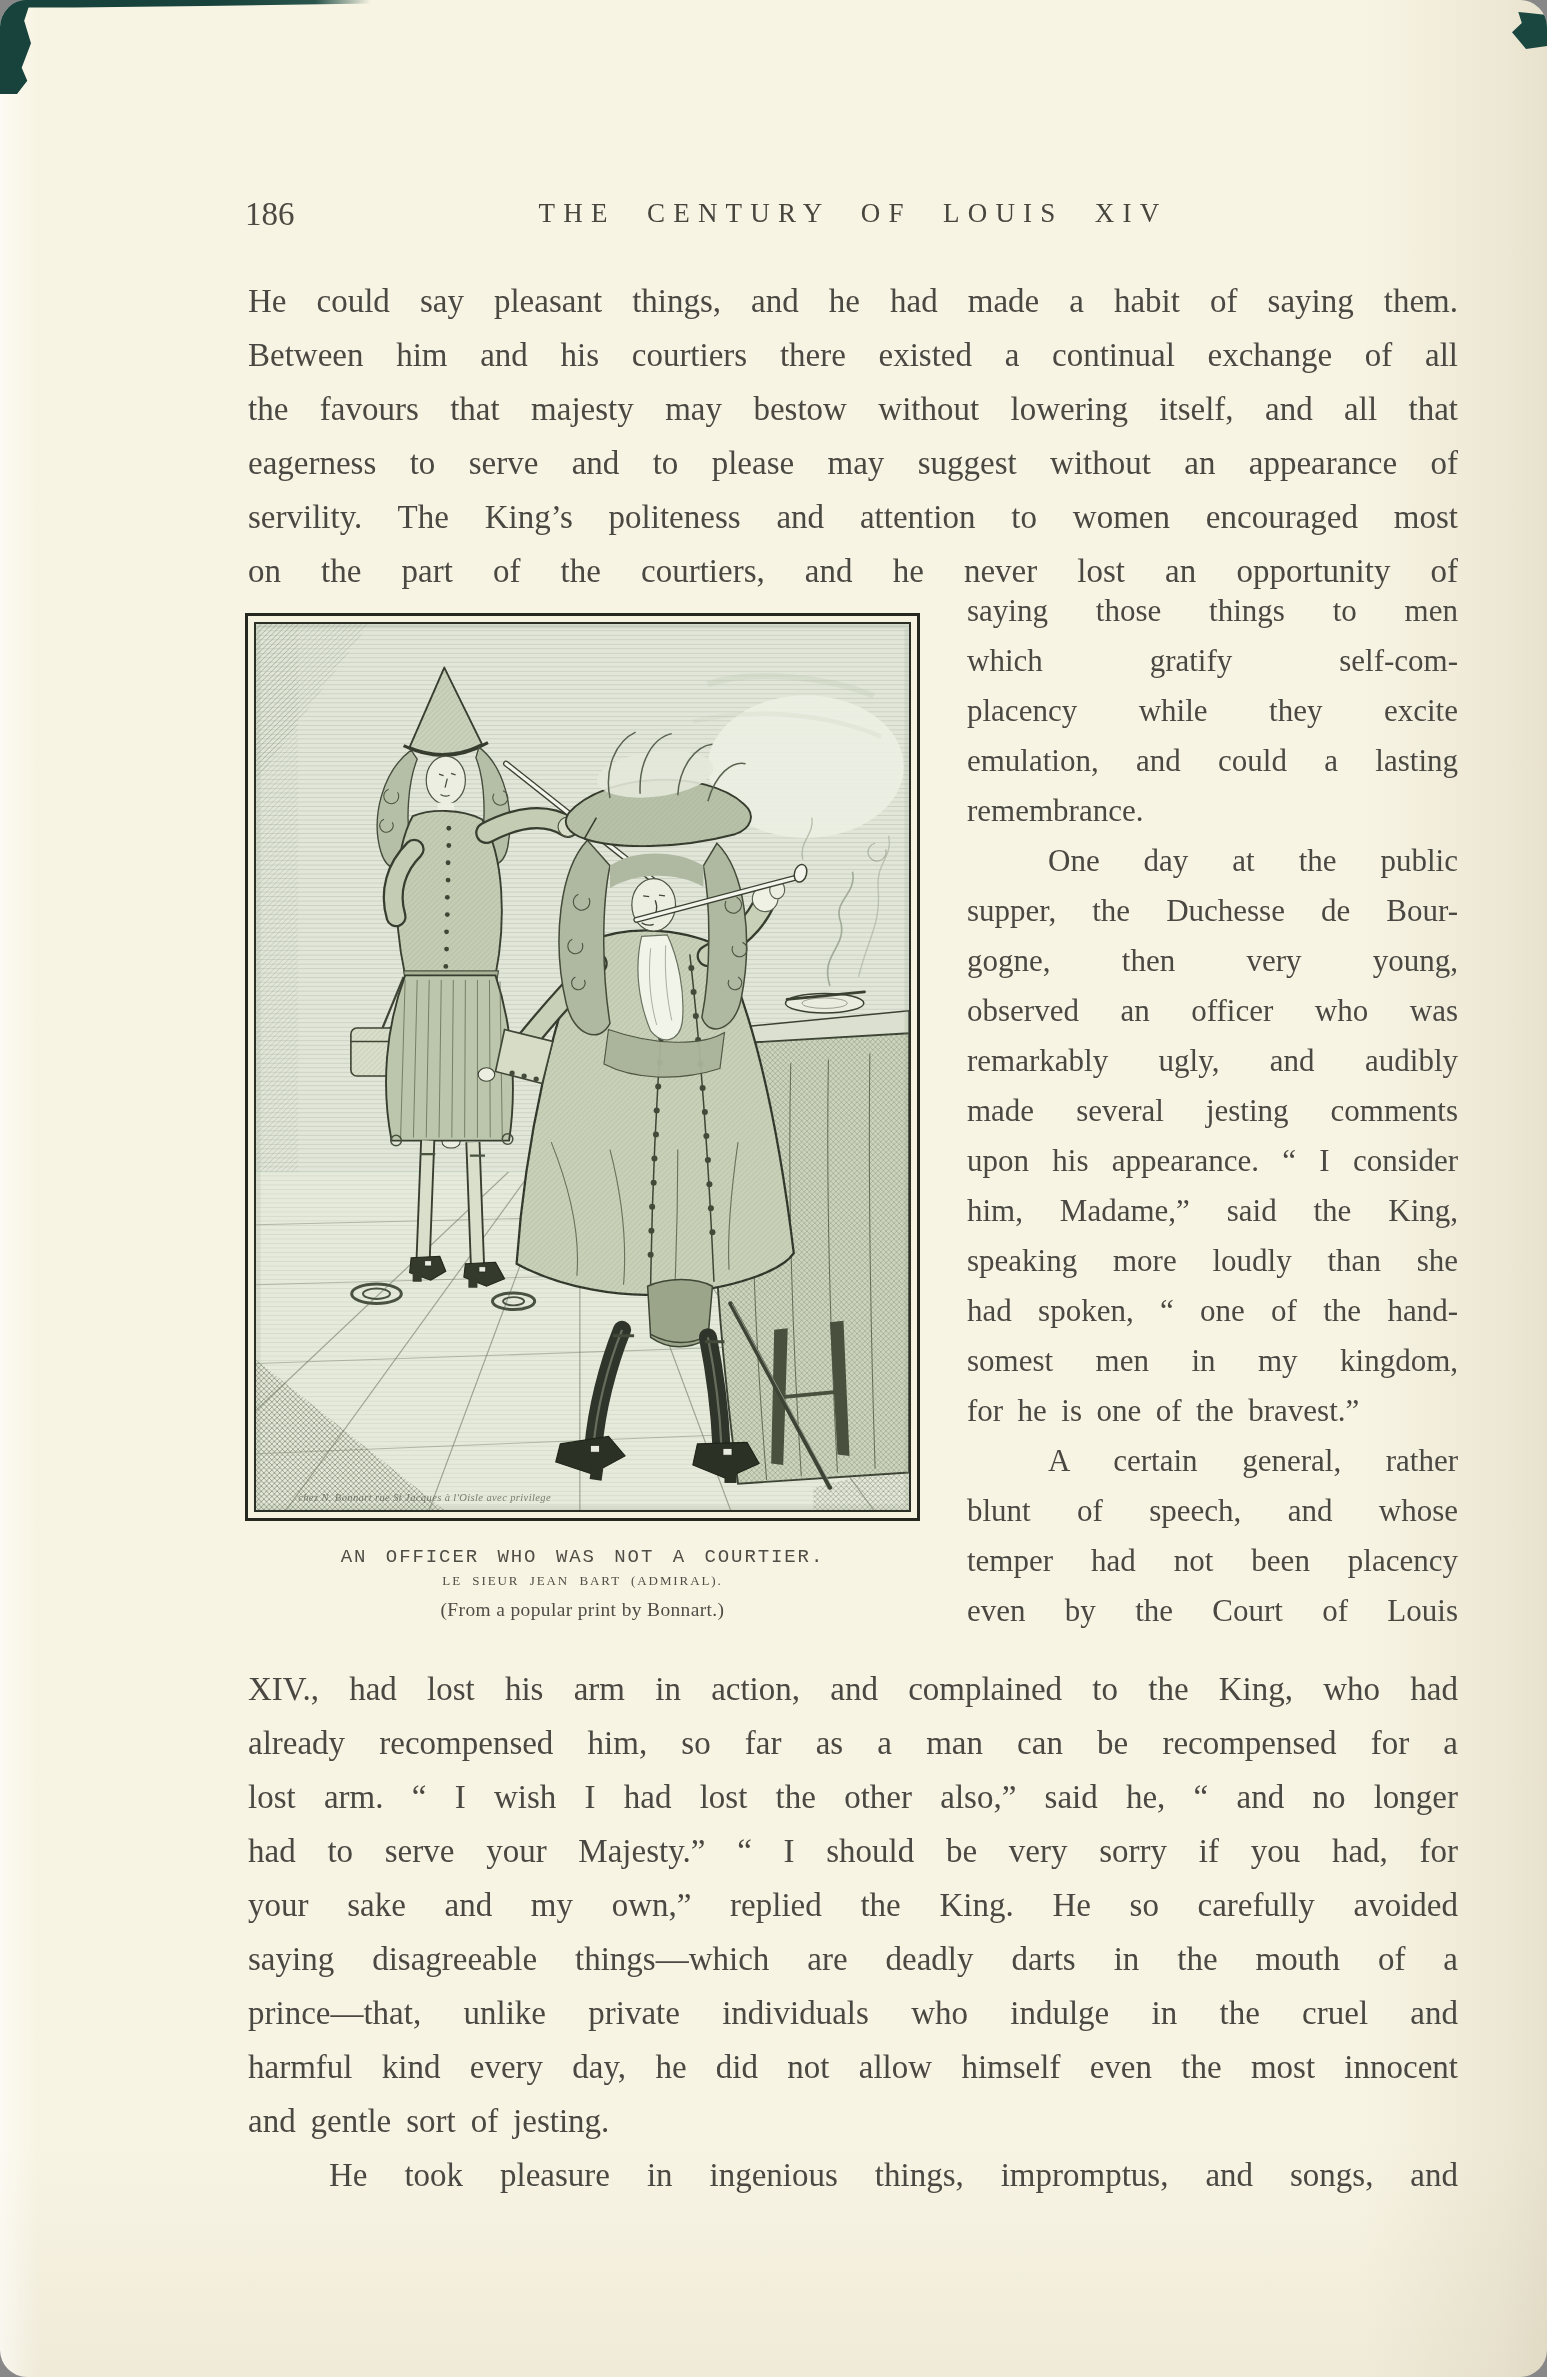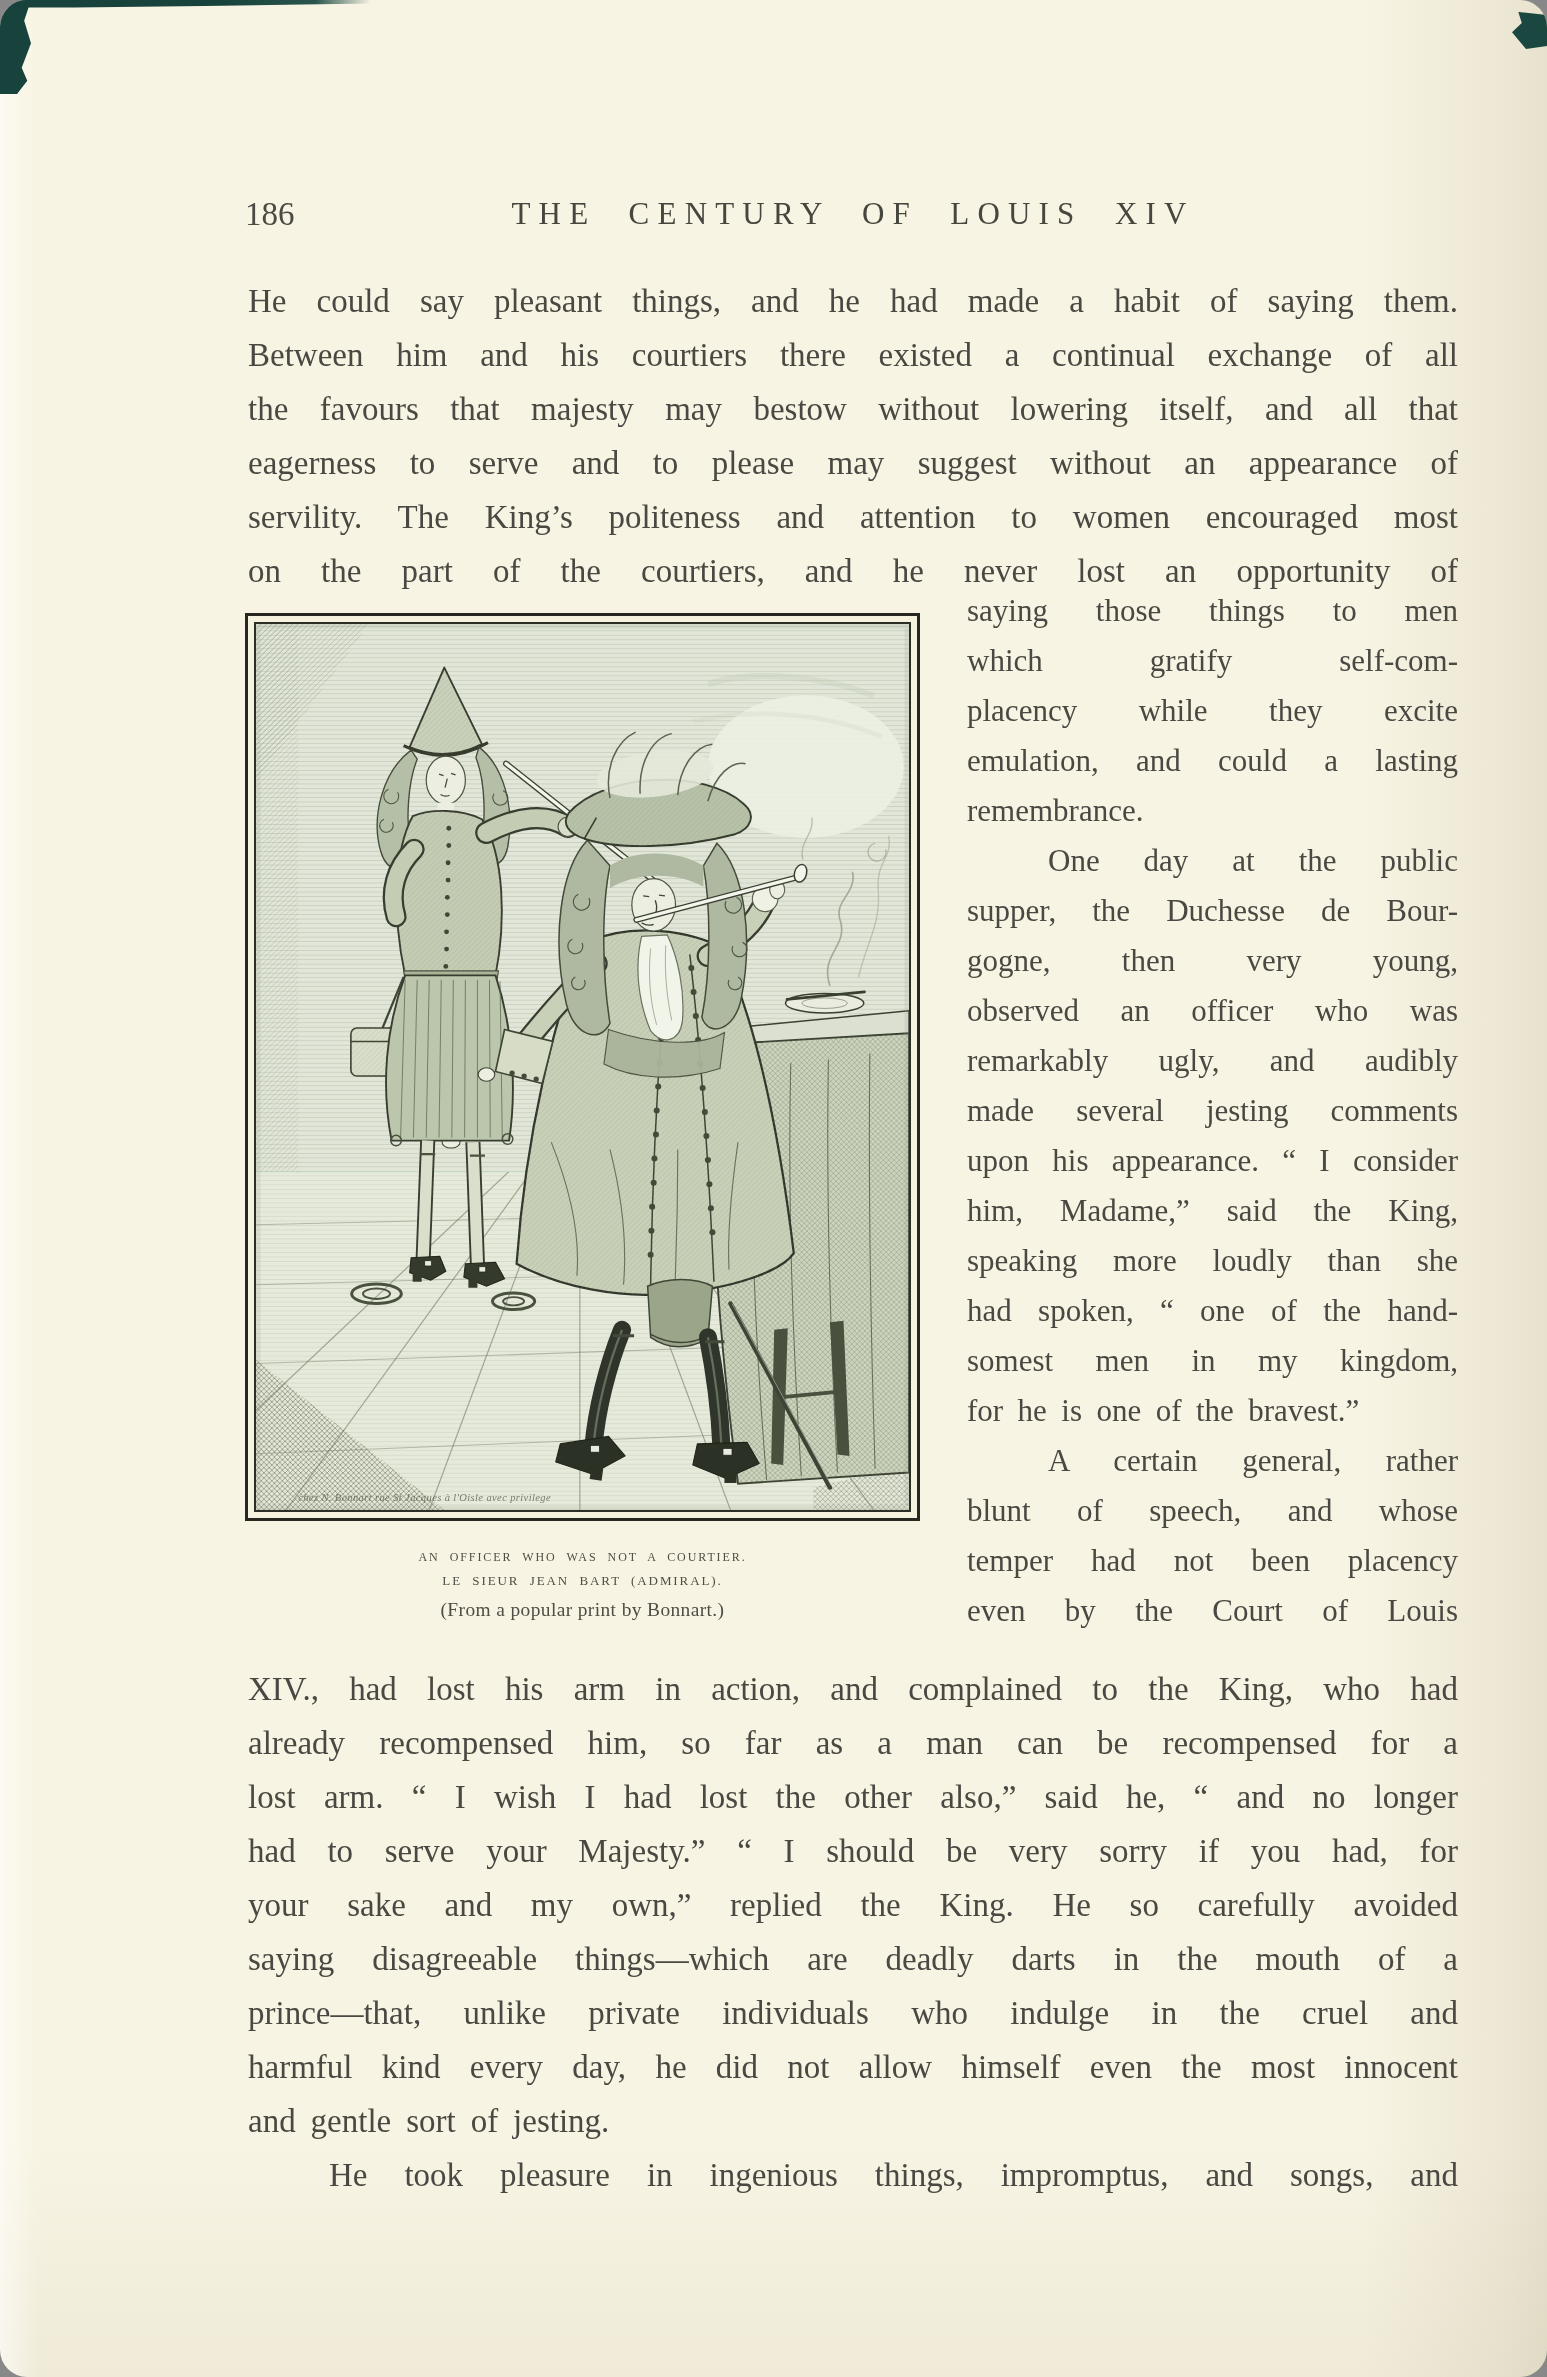--- a/index.html
+++ b/index.html
@@ -15,35 +15,35 @@
   }
   .artifact{position:absolute;}
   .art-tl{left:0;top:0;width:31px;height:94px;background:#17433c;
     clip-path:polygon(0 0,100% 0,78% 22%,100% 46%,70% 72%,88% 86%,55% 100%,0 100%);}
   .art-top{left:0;top:0;width:371px;height:7.5px;background:linear-gradient(to right,#17433c 60%,#2a554c 85%,rgba(42,85,76,0) 100%);
     clip-path:polygon(0 0,100% 0,100% 45%,55% 80%,20% 100%,0 100%);}
   .art-tr{right:0;top:12px;width:35px;height:37px;background:#1a473f;
     clip-path:polygon(18% 0,100% 8%,100% 92%,40% 100%,0 55%,28% 30%);}
   .pgnum{position:absolute;left:245px;top:195px;font-size:33px;line-height:39px;color:#4c4a42;}
   .header{position:absolute;left:248px;top:194px;width:1210px;text-align:center;
-    font-size:31px;line-height:39px;letter-spacing:8.2px;word-spacing:16.4px;color:#46453e;}
+    font-size:27px;line-height:39px;letter-spacing:8.2px;word-spacing:16.4px;color:#46453e;}
   .block{position:absolute;font-size:33px;color:#4a4842;}
   .block .line{height:54px;line-height:54px;text-align:justify;text-align-last:justify;white-space:nowrap;}
   .block.tight .line{height:50px;line-height:50px;}
   .line.indent{padding-left:81px;box-sizing:border-box;}
   .line.end{text-align-last:left;word-spacing:6.7px;}
   .para-top{left:248px;top:274px;width:1210px;}
   .para-bottom{left:248px;top:1662px;width:1210px;}
   .col-right{left:967px;top:586px;width:491px;font-size:31px;}
   .plate{position:absolute;left:245px;top:613px;width:675px;height:908px;box-sizing:border-box;
     border:3px solid #26281f;background:#f6f2e0;padding:6px;}
   .plate-inner{width:100%;height:100%;box-sizing:border-box;border:2.2px solid #2c2f26;background:#5eead4;}
   .plate-inner svg{display:block;width:100%;height:100%;}
   .caption{position:absolute;left:245px;width:675px;text-align:center;color:#4f4e46;}
-  .cap1{top:1545px;font-size:12px;line-height:24px;letter-spacing:1.9px;word-spacing:5.2px;}
+  .cap1{top:1545px;font-size:19px;line-height:24px;letter-spacing:1.9px;word-spacing:5.2px;font-family:Liberation Mono, monospace;}
   .cap2{top:1569px;font-size:13px;line-height:24px;letter-spacing:1.9px;word-spacing:5.2px;}
   .cap3{top:1596px;font-size:19.4px;line-height:27px;letter-spacing:0.4px;}
 </style>
 </head>
 <body>
 
 <div class="page">
 
   <div class="artifact art-tl"></div>
   <div class="artifact art-top"></div>

